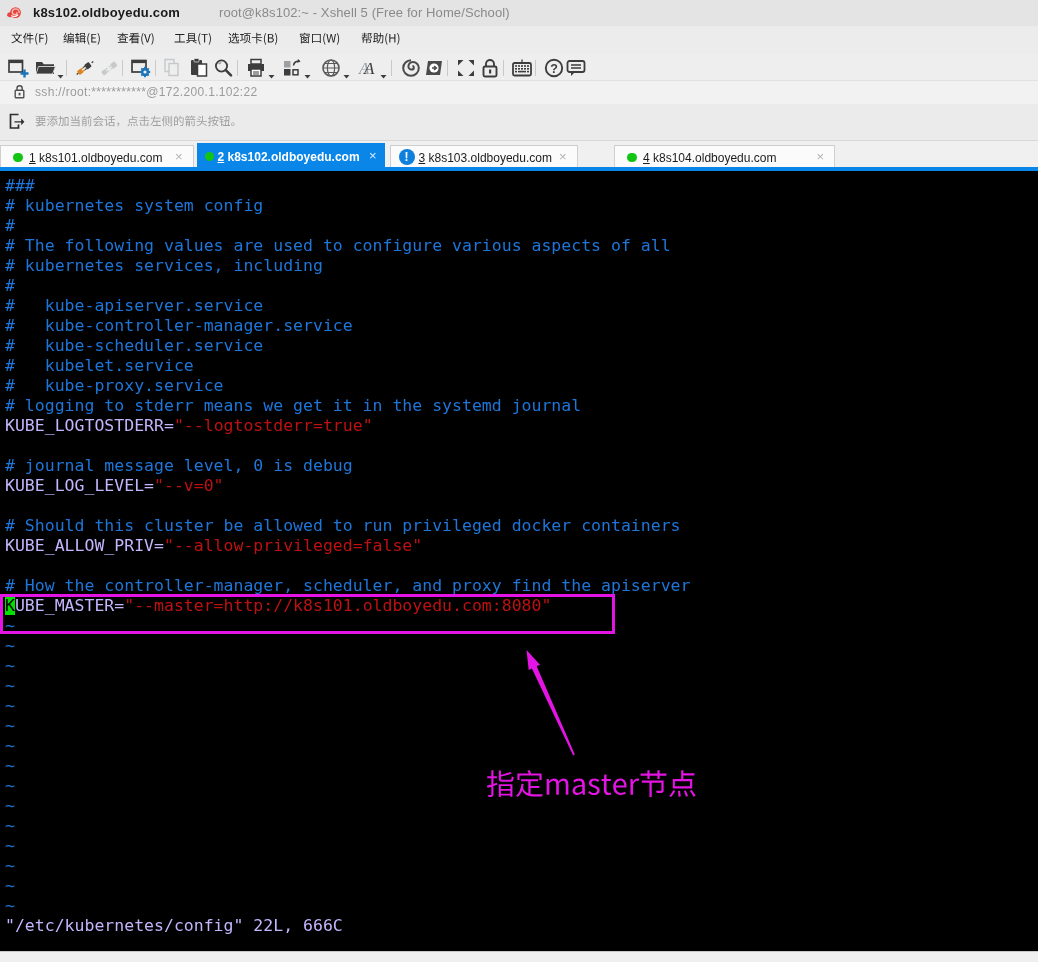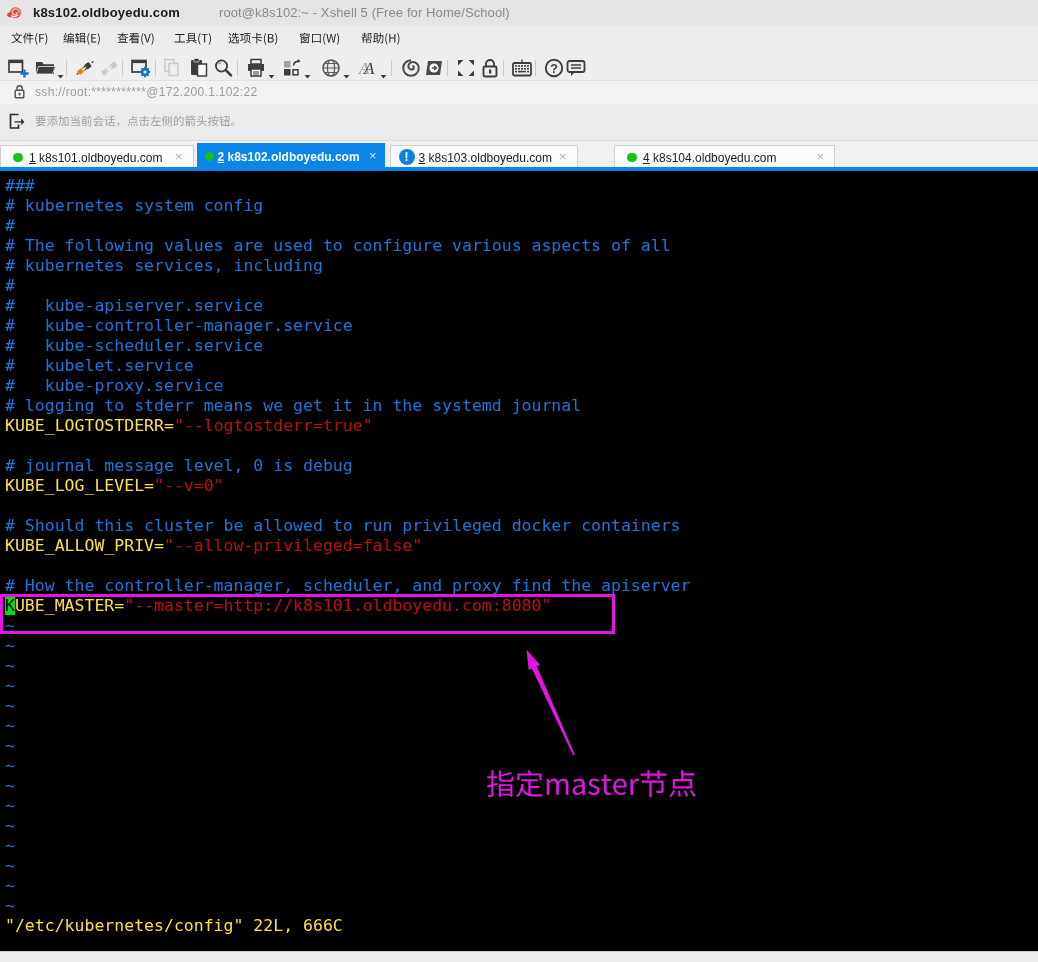--- a/index.html
+++ b/index.html
@@ -52,21 +52,21 @@
   .tab.active .tlab { color:#fff; font-weight:bold; left:21px; top:6.5px; }
   .tab .tnum { text-decoration:underline; }
   .tab .tclose { position:absolute; right:10px; top:4.5px; font-size:13px; color:#b4b4b4; line-height:14px; font-weight:normal;}
   .tab.active .tclose { color:#ddecfa; right:8px; top:6px; }
   #newtab { position:absolute; left:780px; top:5px; width:18px; height:18px; font-size:16px; color:#3c3c3c; text-align:center; line-height:18px; font-weight:300; }
 
   
   #term-text { position:absolute; left:5px; top:5px; font-family:"DejaVu Sans Mono", monospace; font-size:16.5px; line-height:20px; white-space:pre; }
   .tl { height:20px; }
   .tc-c { color:#1e76da; }
-  .tc-p { color:#fde047; }
+  .tc-p { color:#c4b5fd; }
   .tc-s { color:#bd1111; }
   .tc-cur { color:#000; background:#00e100; }
 
   
   #ann-box { position:absolute; left:0px; top:423px; width:615px; height:40px; border:3px solid #e414e4; }
   #ann-arrow { position:absolute; left:0; top:0; width:1038px; height:780px; pointer-events:none; }
   #ann-text { position:absolute; left:486px; top:589.6px; }
 </style>
 </head>
 <body>

